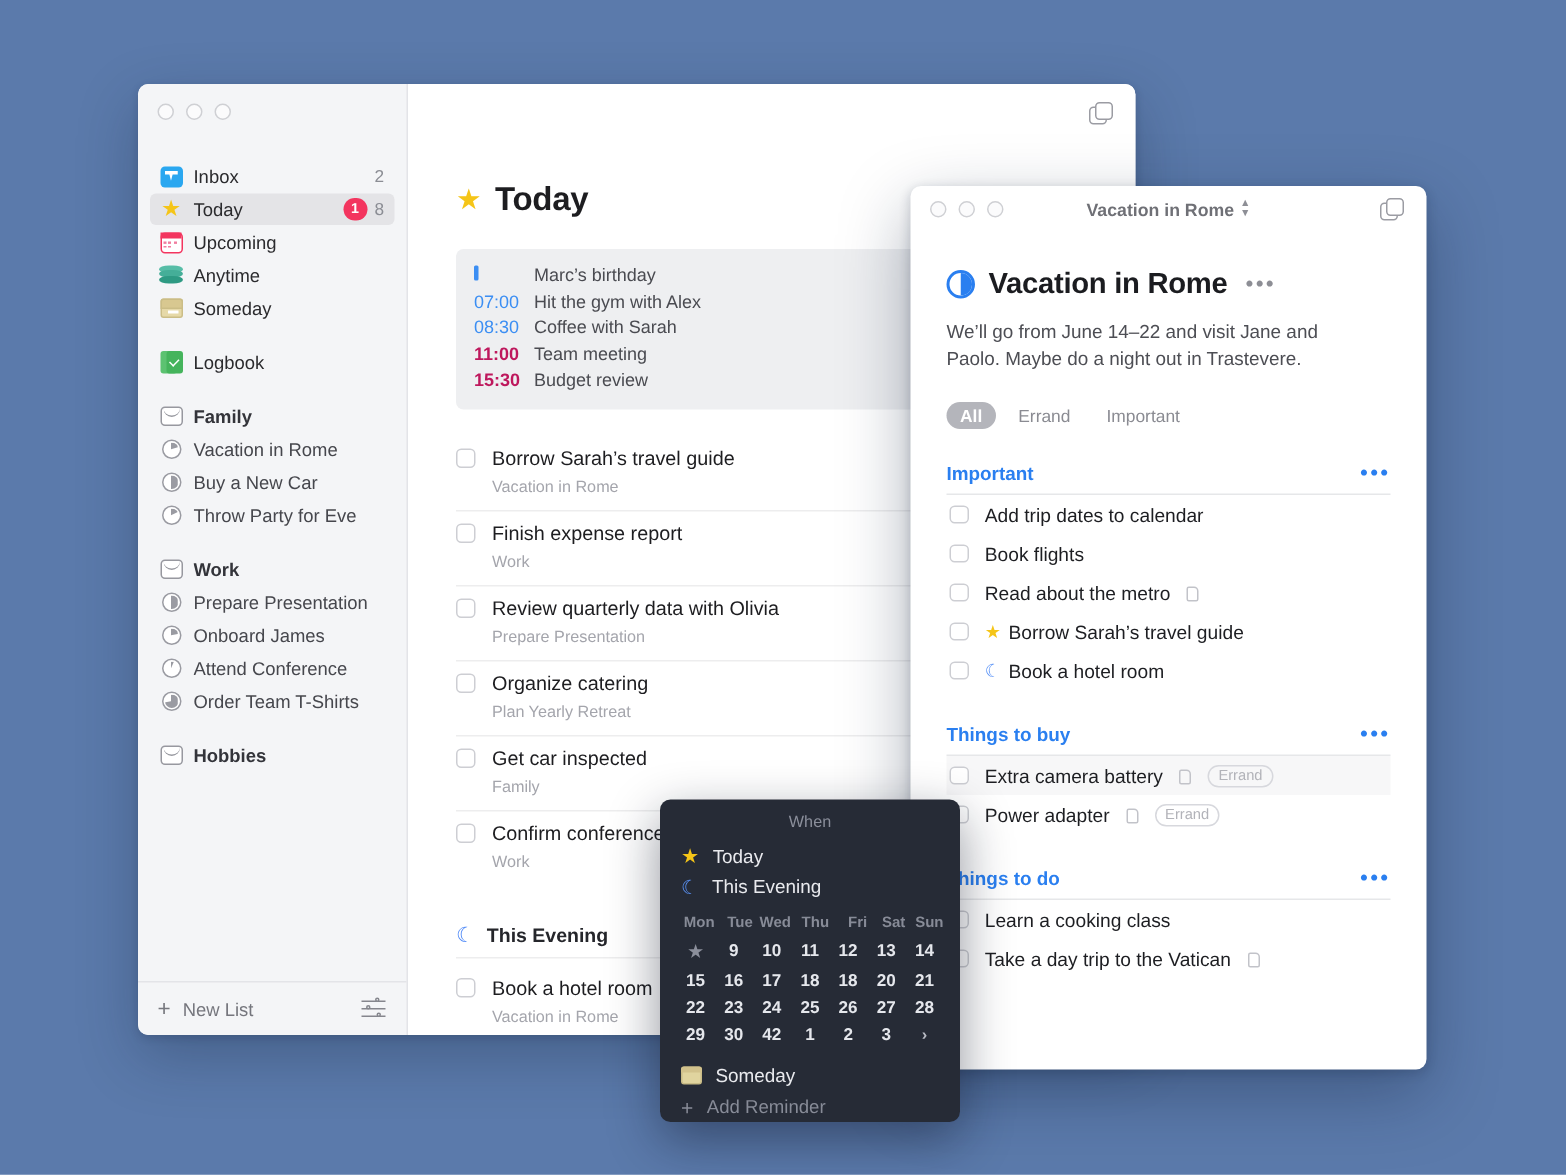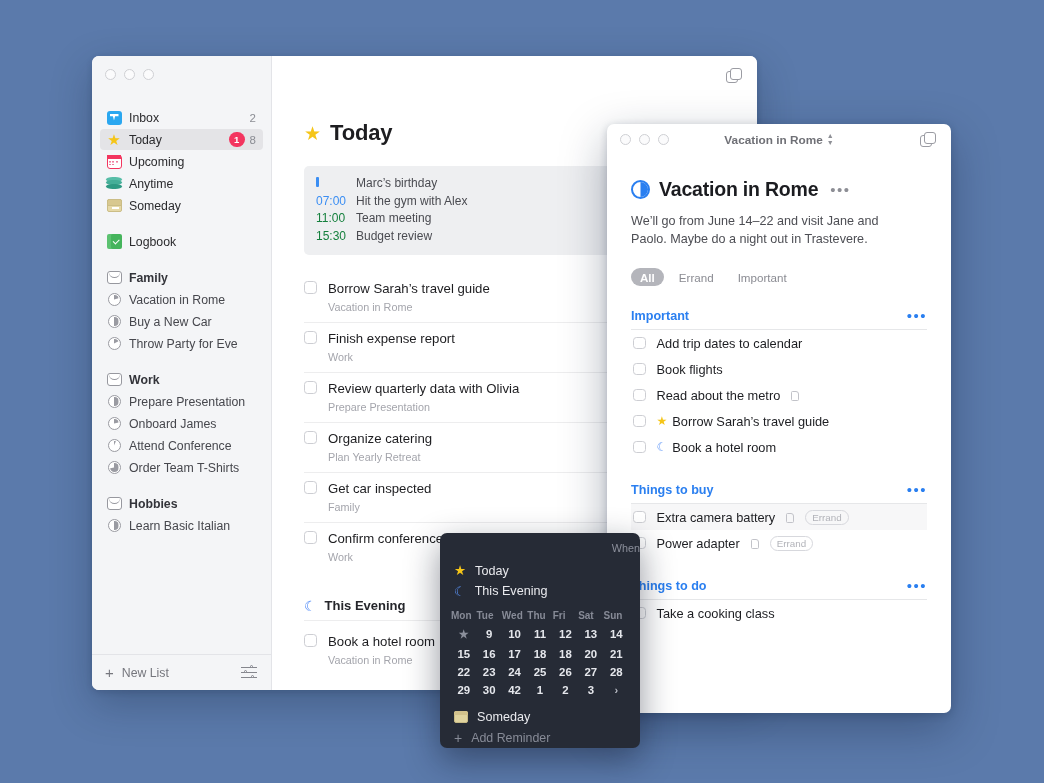--- a/index.html
+++ b/index.html
@@ -120,21 +120,21 @@
   .page-title .t { font-size: 22px; font-weight: bold; color:#1d1d20; letter-spacing:-0.2px;}
   .page-title .star { font-size:19px; color:#f5c518; line-height:1;}
 
   .calblock {
     margin: 20px 32px 0 32px; background: #eeeff1; border-radius: 5px;
     padding: 9px 12px 10px 12px; font-size: 12px; color:#4a4b51;
   }
   .calrow { display:flex; align-items:baseline; line-height:17.5px; }
   .calrow .time { width: 40px; flex:0 0 40px; font-variant-numeric: tabular-nums; }
   .calrow .time.blue { color:#3b8ef3; }
-  .calrow .time.green { color:#15803d; }
+  .calrow .time.green { color:#be185d;font-weight:bold; }
   .calrow .bar { width:40px;flex:0 0 40px; }
   .calrow .bar b { display:inline-block;width:3px;height:10px;background:#3b8ef3;border-radius:1px;}
   .calrow .ev { color:#4a4b51; }
 
   .tasklist { margin: 18px 32px 0 32px; }
   .task {
     display:flex; align-items:flex-start; gap:11px;
     padding: 6px 0 7px 0;
     border-bottom: 1px solid #ededee;
   }
@@ -149,27 +149,27 @@
   .section-head .sh { font-size:13px; font-weight:bold; color:#25262b; }
   .evening-rule { margin: 7px 32px 0 32px; border-top:1px solid #ededee; }
 
   
   .popover {
     position:absolute; left:440px; top:533px; width:200px; height:215px;
     background:#262b36; border-radius:7px;
     box-shadow: 0 12px 34px rgba(10,18,35,.45);
     color:#e9eaee; padding: 7px 0 0 0; overflow:hidden;
   }
-  .pop-title { text-align:right; font-size:10.8px; color:#8b8f9b; padding: 2px 0 7px 0; }
+  .pop-title { text-align:center; font-size:10.8px; color:#8b8f9b; padding: 2px 0 7px 0; }
   .pop-item { display:flex; align-items:center; gap:9px; font-size:12.6px; padding: 3px 0 3px 14px; }
   .pop-item .pstar { color:#f5c518; font-size:13.5px; line-height:1;}
   .pop-item .pmoon { color:#5a93f7; font-size:13px; line-height:1;}
   .cal-grid { margin: 9px 11px 0 11px; }
   .cal-head, .cal-week { display:grid; grid-template-columns: repeat(7, 1fr); }
-  .cal-head div { text-align:left; font-size:10px; color:#878b97; padding-bottom:4px; font-weight:bold;}
+  .cal-head div { text-align:right; font-size:10px; color:#878b97; padding-bottom:4px; font-weight:bold;}
   .cal-week div { text-align:center; font-size:11.4px; color:#e5e7ec; padding:3.2px 0; font-weight:bold; }
   .cal-week div.star { color:#8b8f9b; font-size:11px;}
   .cal-week div.chev { color:#b9bcc5; font-size:11px;}
   .pop-bottom { margin-top:7px; }
   .pop-bottom .pop-item { padding-left:14px; }
   .pop-box { width:14px;height:12px;border-radius:2px;background:#e0d49f;border:1px solid #c8bb86;position:relative;flex:0 0 14px;}
   .pop-box::before{content:"";position:absolute;left:-1px;right:-1px;top:-1px;height:4px;background:#d2c28c;border-radius:2px 2px 0 0;}
   .pop-add { color:#878b97; display:flex; align-items:center; gap:9px; font-size:12.4px; padding:4px 0 0 14px;}
   .pop-add .pl { font-size:14px; line-height:1; }
 
@@ -360,28 +360,20 @@
         </div>
 
         <div class="gap"></div>
 
         <div class="srow area">
           <span class="ico">
               <span class="ic-area"></span>
             </span>
           <span class="lbl">Hobbies</span>
         </div>
-        <div class="srow proj">
-          <span class="ico">
-              <span class="pie">
-                <i style="clip-path:polygon(50% 50%,50% 0,100% 0,100% 100%,50% 100%)"></i>
-              </span>
-            </span>
-          <span class="lbl">Learn Basic Italian</span>
-        </div>
 
       </div>
 
       <div class="side-bottom">
         <div class="newlist">
           <span class="plus">+</span>
           <span>New List</span>
         </div>
         <div class="sliders">
           <span></span>
@@ -408,20 +400,24 @@
       <div class="calblock">
         <div class="calrow">
           <span class="bar"><b></b></span>
           <span class="ev">Marc’s birthday</span>
         </div>
         <div class="calrow">
           <span class="time blue">07:00</span>
           <span class="ev">Hit the gym with Alex</span>
         </div>
         <div class="calrow">
+          <span class="time blue">08:30</span>
+          <span class="ev">Coffee with Sarah</span>
+        </div>
+        <div class="calrow">
           <span class="time green">11:00</span>
           <span class="ev">Team meeting</span>
         </div>
         <div class="calrow">
           <span class="time green">15:30</span>
           <span class="ev">Budget review</span>
         </div>
       </div>
 
       <div class="tasklist">
@@ -574,21 +570,26 @@
         </div>
       </div>
 
       <div class="psection">
         <div class="psec-head">
           <span class="h">Things to do</span>
           <span class="dots3b">•••</span>
         </div>
         <div class="pitem">
           <span class="pcb"></span>
-          <span>Take a cooking class</span>
+          <span>Learn a cooking class</span>
+        </div>
+        <div class="pitem">
+          <span class="pcb"></span>
+          <span>Take a day trip to the Vatican</span>
+          <span class="docico"></span>
         </div>
       </div>
     </div>
   </div>
 
   <div class="popover">
     <div class="pop-title">When</div>
 
     <div class="pop-item">
       <span class="pstar">★</span>

